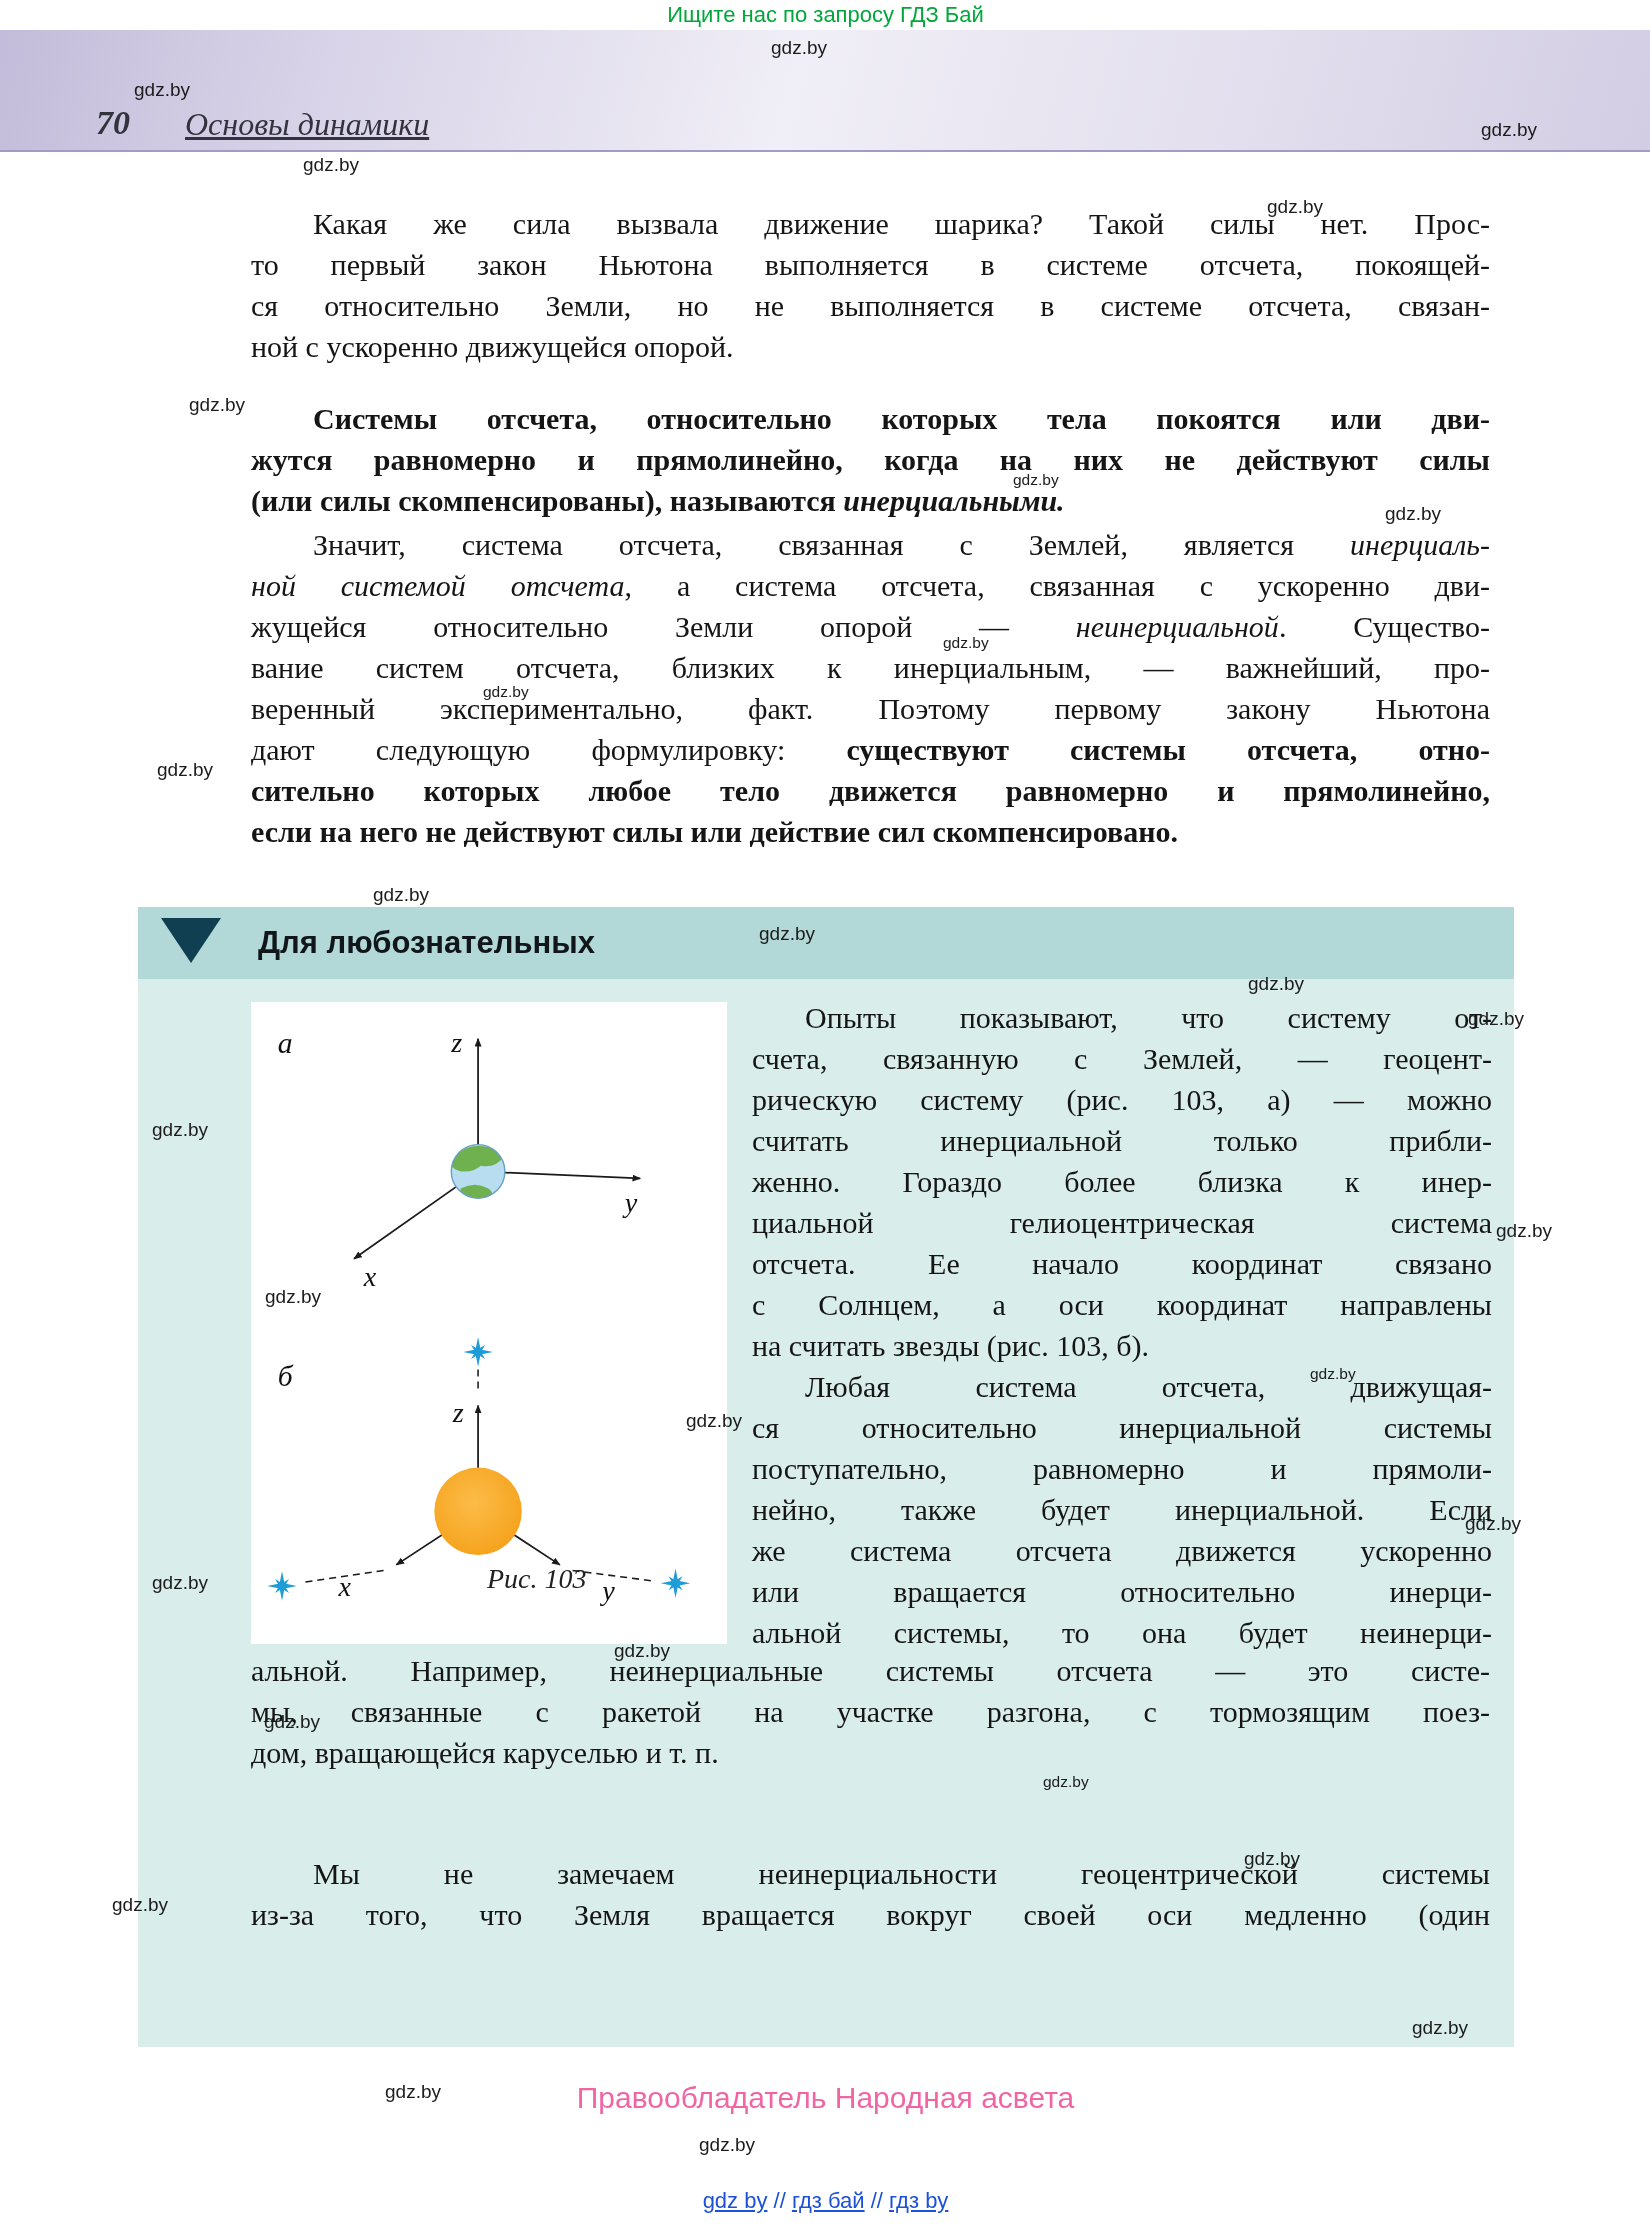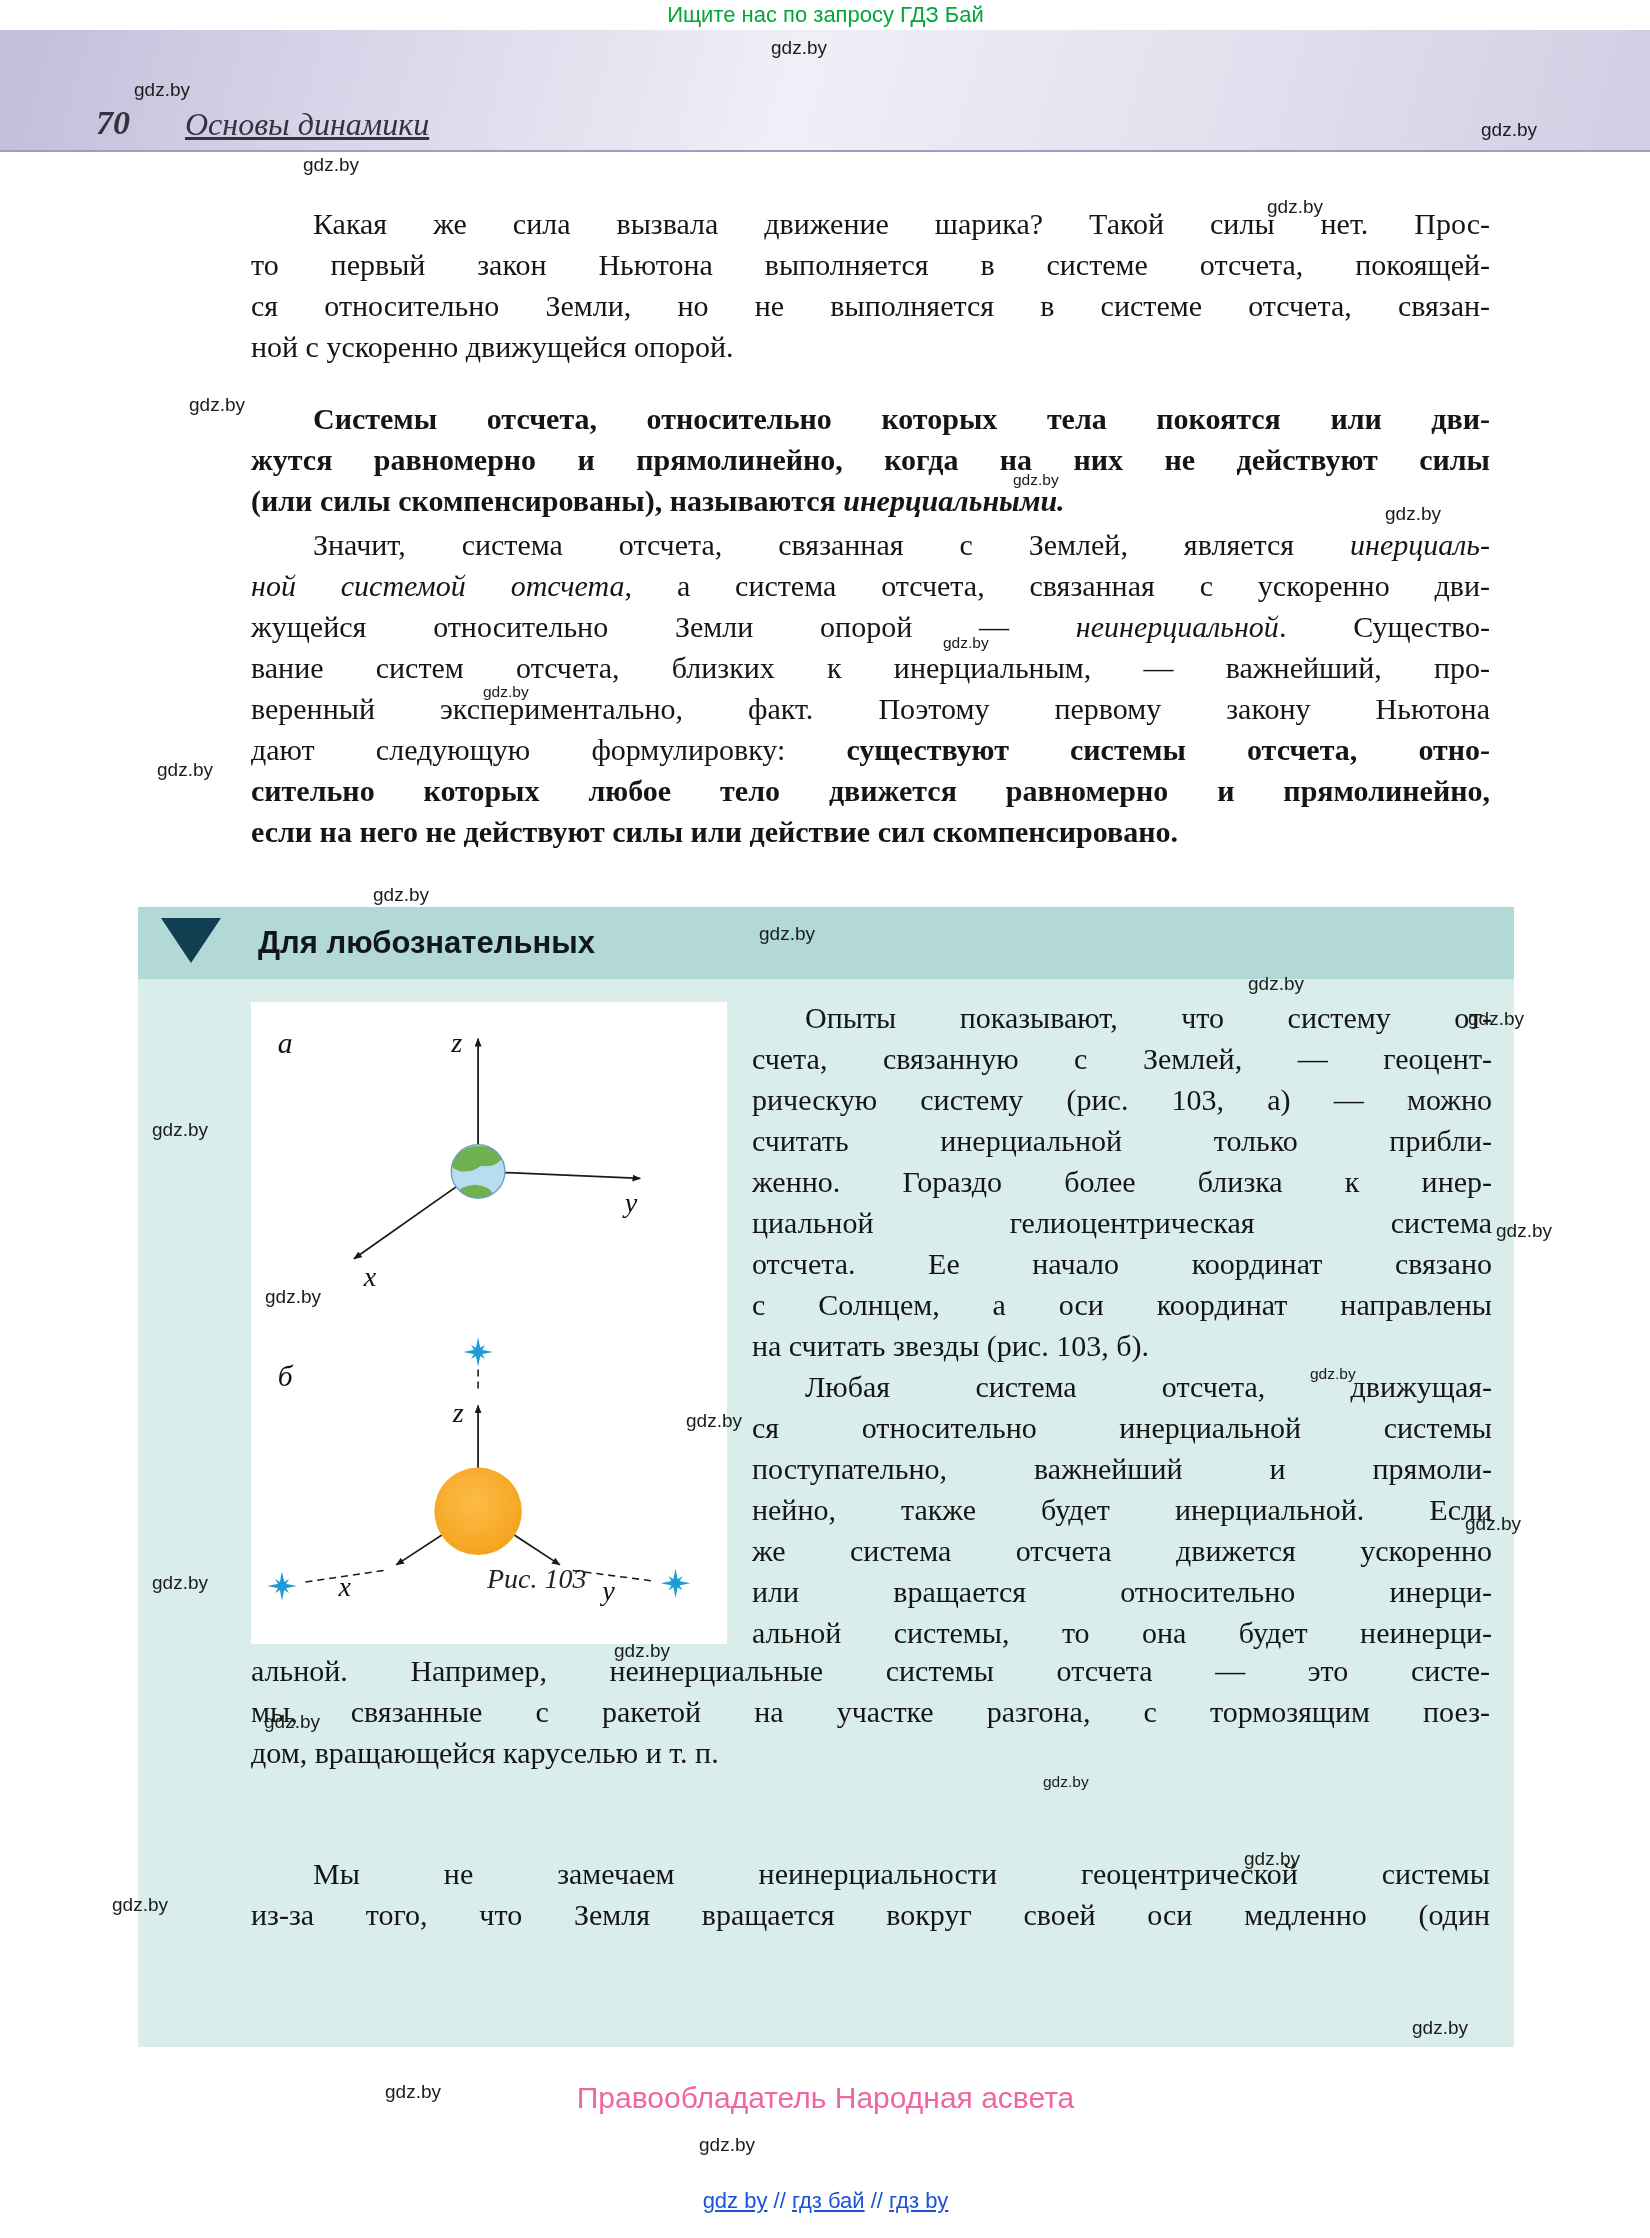--- a/index.html
+++ b/index.html
@@ -178,21 +178,21 @@
       <div class="tline"><span>счета, связанную с Землей, — геоцент-</span></div>
       <div class="tline"><span>рическую систему (рис. 103, </span><span class="i">а</span><span>) — можно</span></div>
       <div class="tline"><span>считать инерциальной только прибли-</span></div>
       <div class="tline"><span>женно. Гораздо более близка к инер-</span></div>
       <div class="tline"><span>циальной гелиоцентрическая система</span></div>
       <div class="tline"><span>отсчета. Ее начало координат связано</span></div>
       <div class="tline"><span>с Солнцем, а оси координат направлены</span></div>
       <div class="tline last"><span>на считать звезды (рис. 103, </span><span class="i">б</span><span>).</span></div>
       <div class="tline indent"><span>Любая система отсчета, движущая-</span></div>
       <div class="tline"><span>ся относительно инерциальной системы</span></div>
-      <div class="tline"><span>поступательно, важнейший и прямоли-</span></div>
+      <div class="tline"><span>поступательно, равномерно и прямоли-</span></div>
       <div class="tline"><span>нейно, также будет инерциальной. Если</span></div>
       <div class="tline"><span>же система отсчета движется ускоренно</span></div>
       <div class="tline"><span>или вращается относительно инерци-</span></div>
       <div class="tline"><span>альной системы, то она будет неинерци-</span></div>
     </div>
   <div class="textblock full1">
       <div class="tline"><span>альной. Например, неинерциальные системы отсчета — это систе-</span></div>
       <div class="tline"><span>мы, связанные с ракетой на участке разгона, с тормозящим поез-</span></div>
       <div class="tline last"><span>дом, вращающейся каруселью и т. п.</span></div>
     </div>

